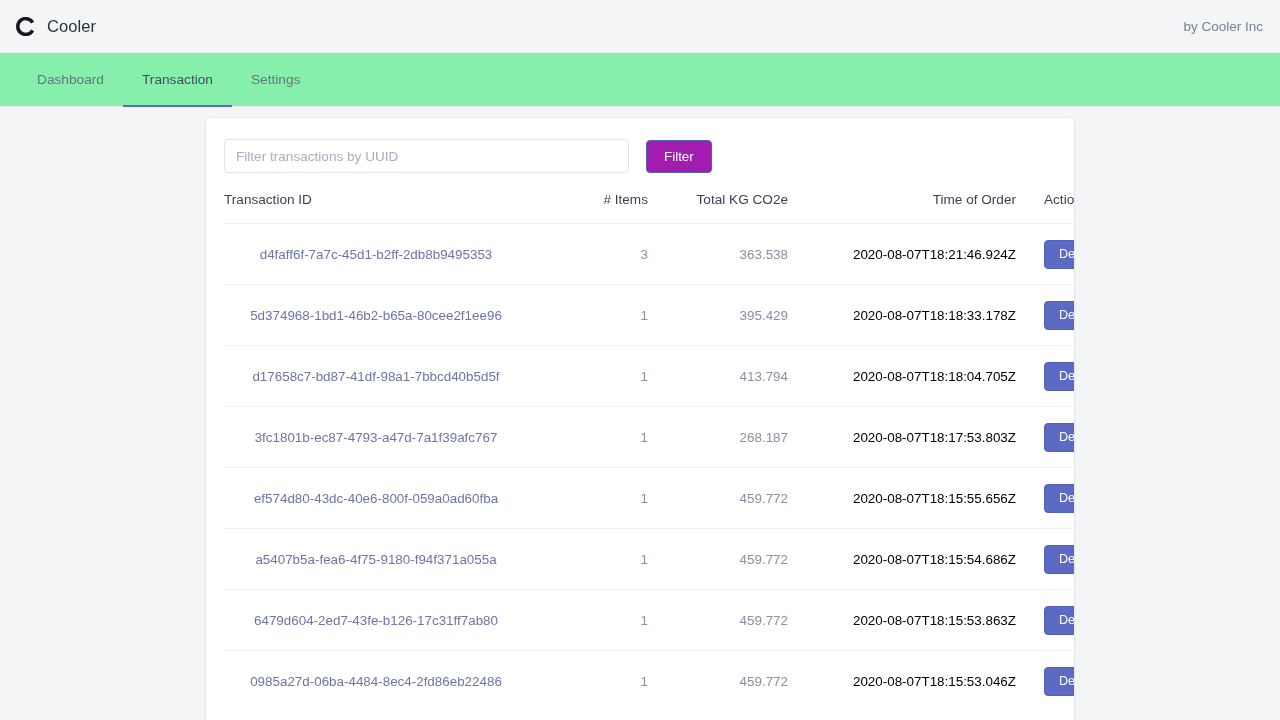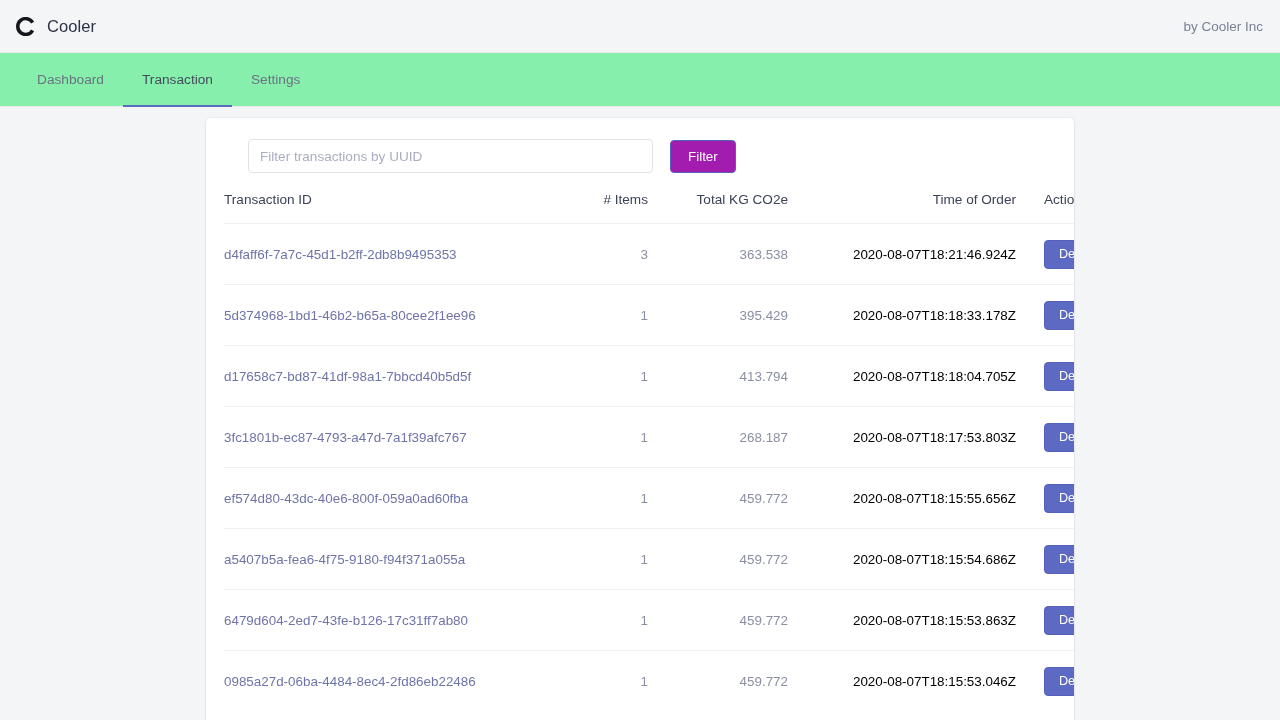--- a/index.html
+++ b/index.html
@@ -91,21 +91,20 @@
     flex: 0 0 405px;
     height: 34px;
     border: 1px solid #dfe3e8;
     border-radius: 4px;
     padding: 0 11px;
     font-size: 13.6px;
     color: #3c4257;
     background: #fff;
     outline: none;
     font-family: "Liberation Sans", sans-serif;
-    margin-left: 24px;
   }
   .filter-input::placeholder { color: #a9aec0; }
   .filter-btn {
     height: 33px;
     padding: 0 17px;
     background: #a21caf;
     color: #ffffff;
     border: 1px solid #5361bb;
     border-radius: 4px;
     font-size: 13.4px;
@@ -128,21 +127,21 @@
   .col-time  { width: 228px; text-align: right; }
   .col-act   { width: 140px; text-align: left; padding-left: 28px; }
 
   tbody td {
     border-top: 1px solid #eef0f3;
     height: 61px;
     font-size: 13.4px;
     color: #8a8fa3;
     vertical-align: middle;
   }
-  td.id   { color: #6e74a8; text-align: left; }
+  td.id   { color: #6e74a8; text-align: center; }
   td.items{ text-align: right; color: #8a8fa3; }
   td.co2  { text-align: right; color: #8a8fa3; }
   td.time { text-align: right; color: #000000; }
   td.act  { text-align: left; padding-left: 28px; }
 
   .details-btn {
     background: #5c6ac4;
     color: #fff;
     border: 1px solid #5361bb;
     border-radius: 4px;

